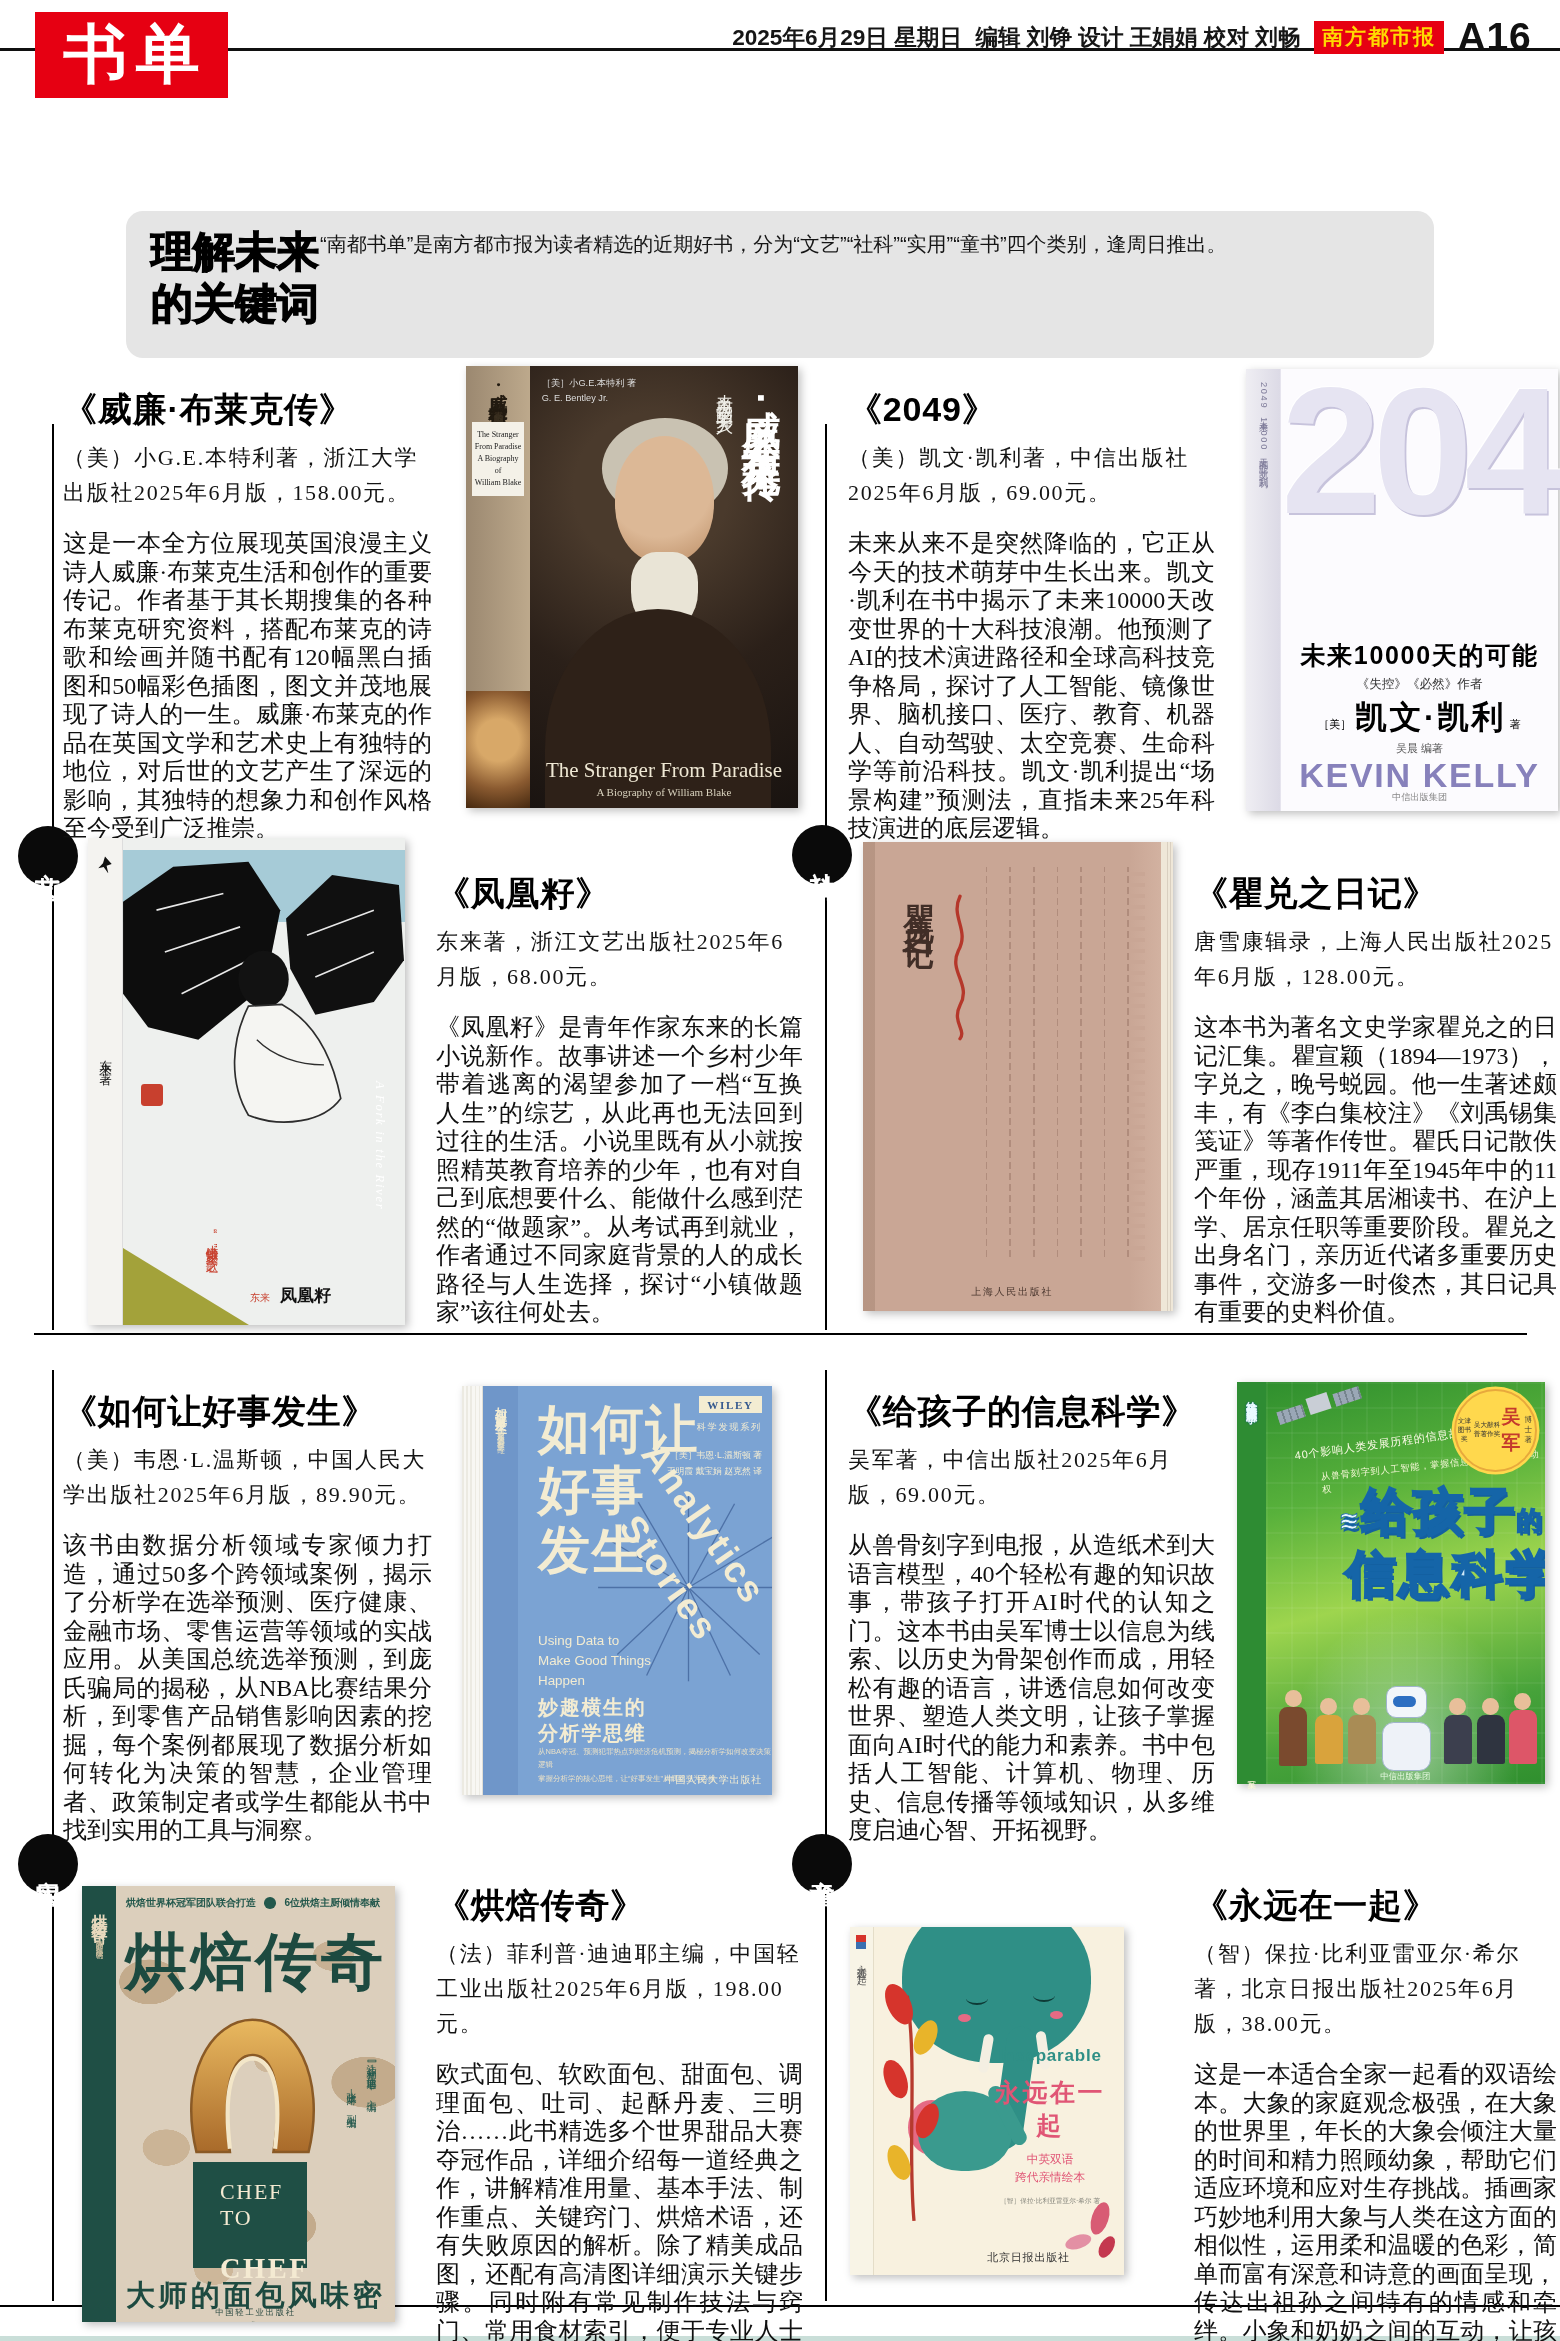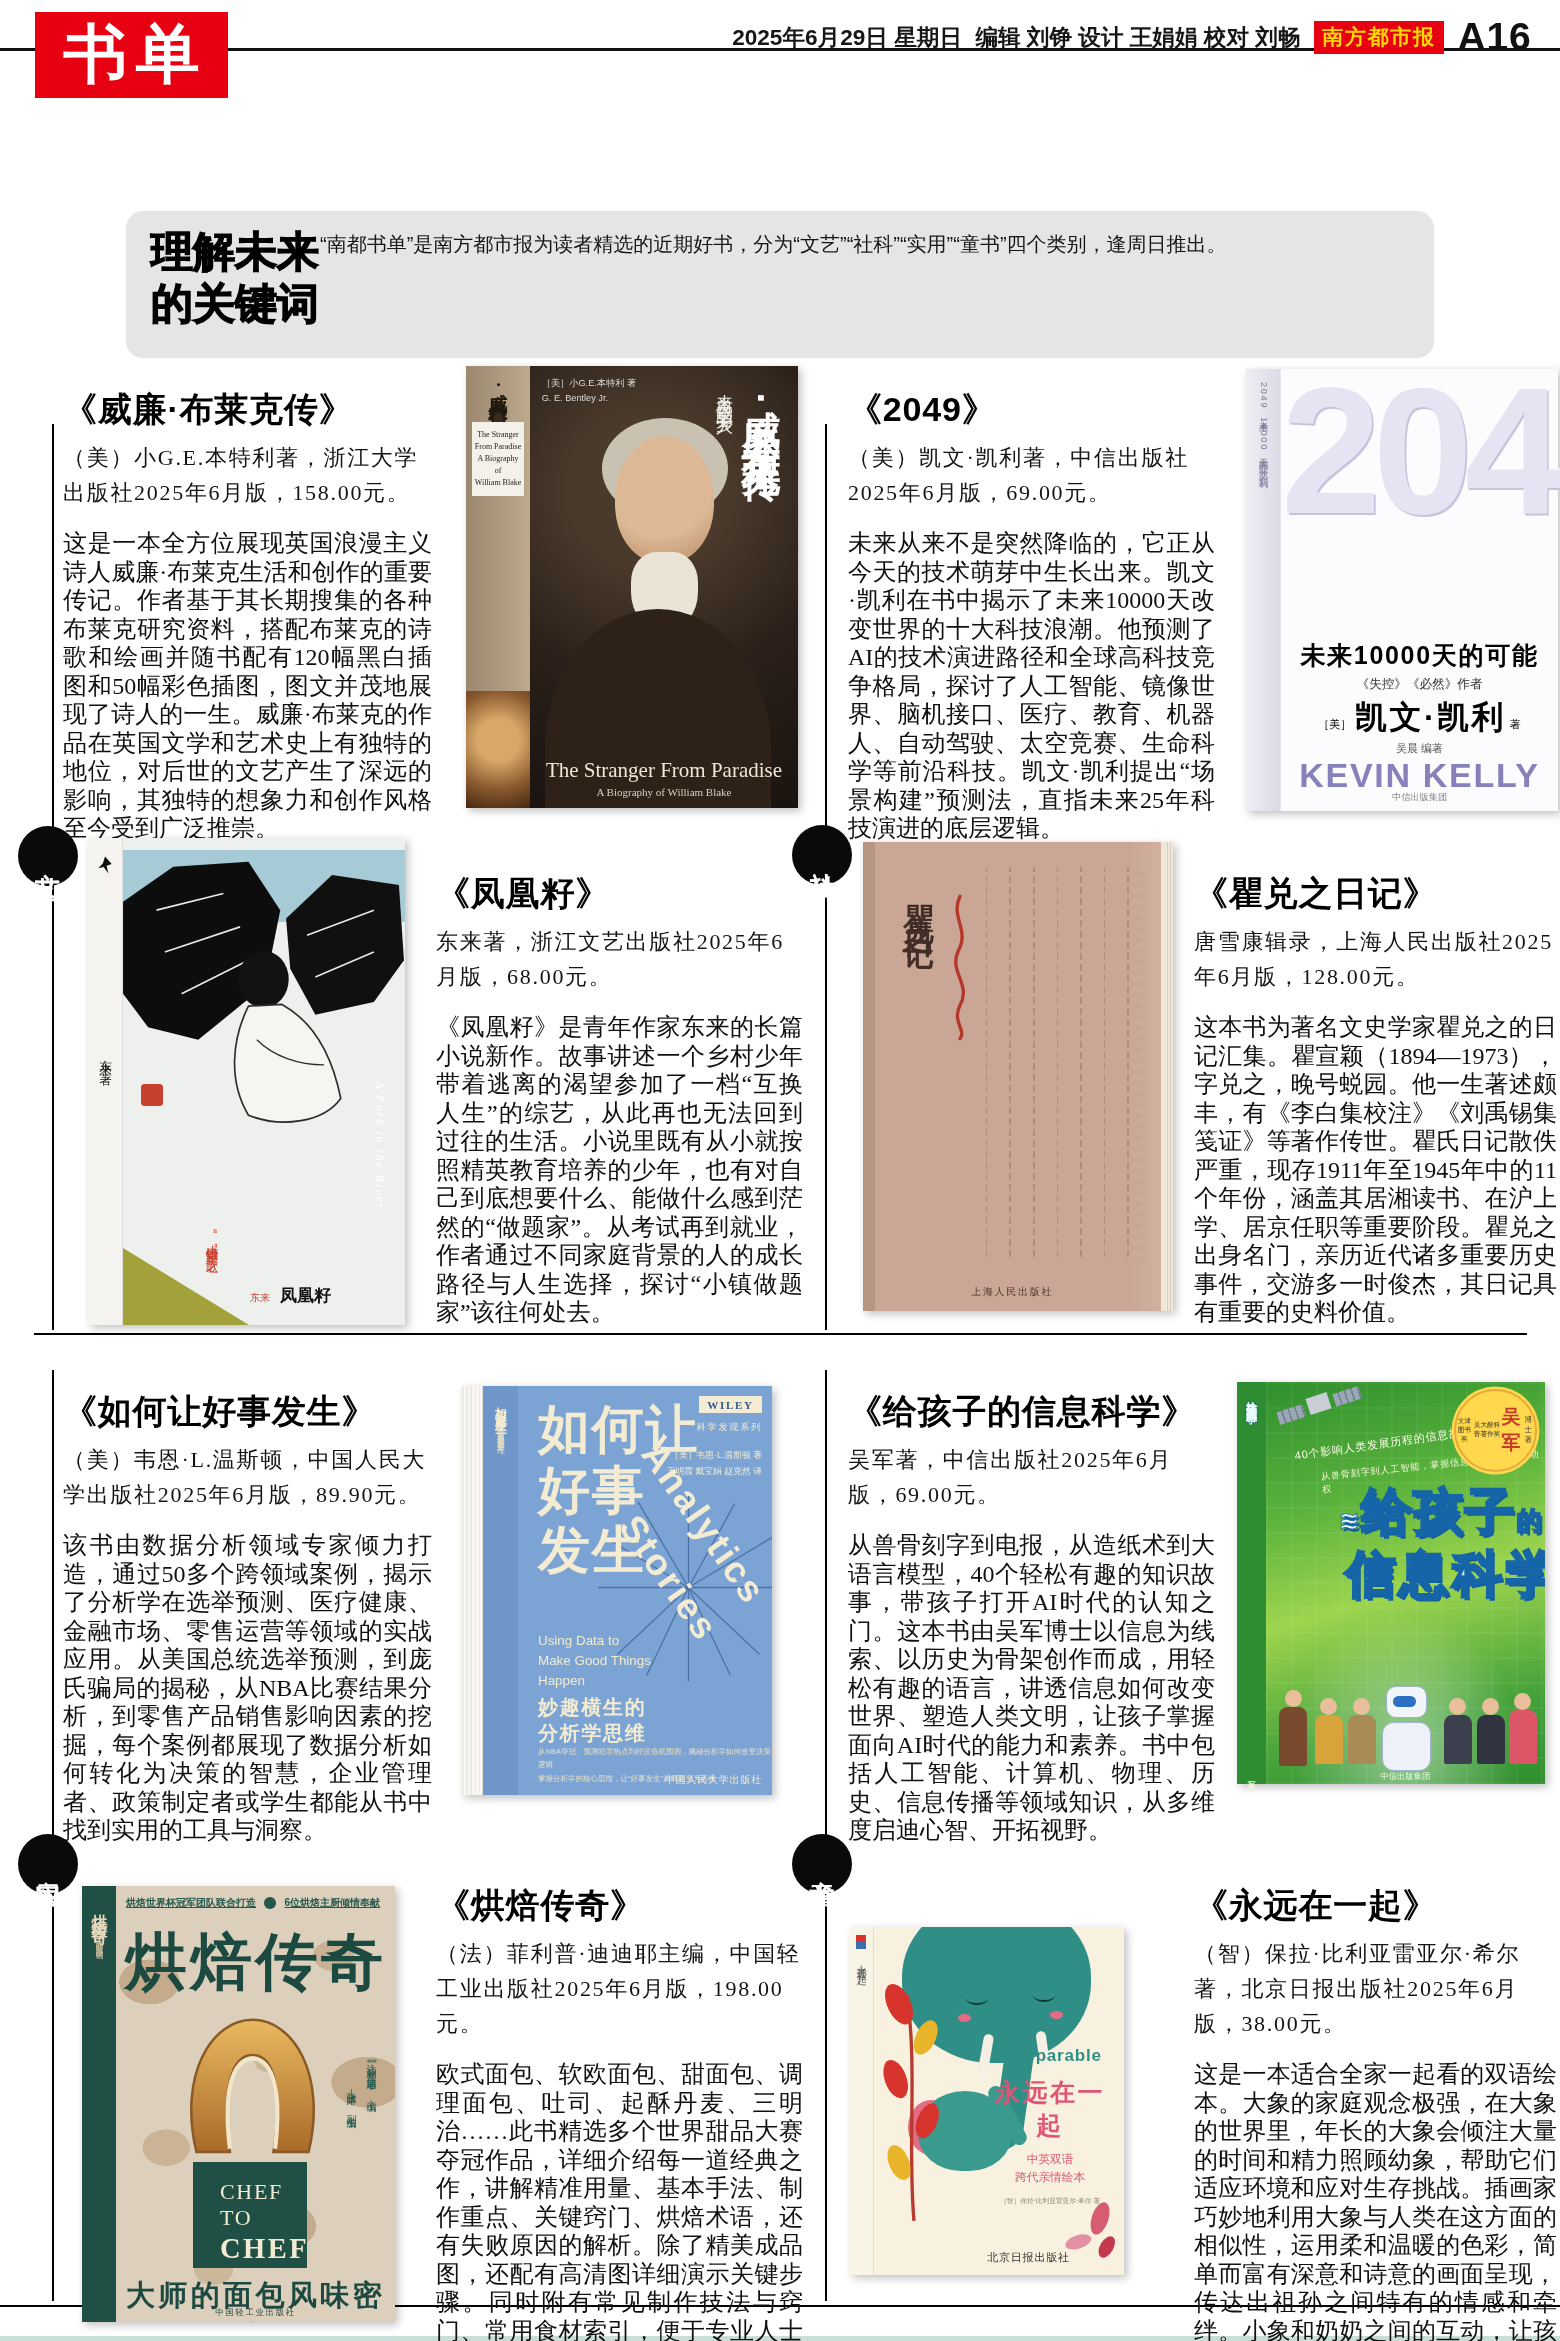--- a/index.html
+++ b/index.html
@@ -153,28 +153,28 @@
   .bk-spine .s{writing-mode:vertical-rl;color:#cdbf9f;font-size:7.5px;margin-top:11.7px;letter-spacing:1.7px;}
   .bake-front{flex:1;position:relative;overflow:hidden;background-color:#dccfbc;
     background-image:radial-gradient(ellipse 50px 37px at 12% 22%,#c3ab8c 0 60%,transparent 61%),
       radial-gradient(ellipse 34px 25px at 78% 16%,#c8b194 0 60%,transparent 61%),
       radial-gradient(ellipse 59px 42px at 90% 45%,#c3ab8c 0 60%,transparent 61%),
       radial-gradient(ellipse 39px 30px at 18% 60%,#cbb496 0 60%,transparent 61%),
       radial-gradient(ellipse 54px 39px at 60% 78%,#c3ab8c 0 60%,transparent 61%),
       radial-gradient(ellipse 32px 25px at 35% 88%,#cdb79a 0 60%,transparent 61%),
       radial-gradient(ellipse 25px 20px at 55% 40%,#cdb79a 0 60%,transparent 61%);}
   .bake-top{position:absolute;top:10px;left:10px;right:6.7px;display:flex;gap:8.4px;align-items:center;
-            font-size:10px;font-weight:700;color:#23584c;white-space:nowrap;text-decoration:underline;}
+            font-size:10px;font-weight:700;color:#23584c;white-space:nowrap;}
   .bake-dot{width:11.7px;height:11.7px;border-radius:50%;background:#23584c;flex:0 0 auto;}
   .bake-title{position:absolute;top:34px;left:0;right:0;text-align:center;font-family:"Liberation Serif",serif;
               font-size:62px;font-weight:900;color:#1d4a40;letter-spacing:3.4px;}
   .chefbox{position:absolute;top:276px;left:77px;width:114px;height:106px;background:#1f4f45;color:#f4ead2;
            text-align:left;font-family:"Liberation Serif",serif;padding-top:17px;box-sizing:border-box;padding-left:27px;}
   .chefbox .c1{font-size:22px;letter-spacing:1.7px;}
-  .chefbox .c2{font-size:28.5px;font-weight:700;letter-spacing:2.5px;margin-top:2px;}
+  .chefbox .c2{font-size:28.5px;font-weight:700;letter-spacing:2.5px;margin-top:22px;}
   .bake-ed1{position:absolute;right:17px;top:168px;writing-mode:vertical-rl;font-size:10px;color:#23584c;letter-spacing:1.7px;}
   .bake-ed2{position:absolute;right:37px;top:198px;writing-mode:vertical-rl;font-size:10px;color:#23584c;letter-spacing:1.7px;}
   .bake-sub{position:absolute;top:390px;left:0;right:0;text-align:center;font-size:29px;font-weight:800;color:#1d4a40;letter-spacing:3.4px;}
   .bake-pub{position:absolute;bottom:4.2px;left:0;right:0;text-align:center;font-size:8.4px;color:#2c4a42;letter-spacing:1.7px;}
   
   .tg-spine{width:23.5px;background:#f8f4e6;border-right:0.8px solid #e4ddc8;display:flex;flex-direction:column;align-items:center;padding-top:8.4px;box-sizing:border-box;}
   .tg-mark{width:10px;height:13.4px;background:linear-gradient(180deg,#d6342c 50%,#3a6fb0 50%);}
   .tg-spine .t{writing-mode:vertical-rl;font-size:10px;color:#555;margin-top:8.4px;letter-spacing:2.5px;}
   .tg-front{flex:1;position:relative;background:#f8f1df;overflow:hidden;}
   .tg-ear{position:absolute;left:80px;top:-5px;width:126px;height:117px;background:#e56a84;border-radius:50%;transform:rotate(-12deg);}

